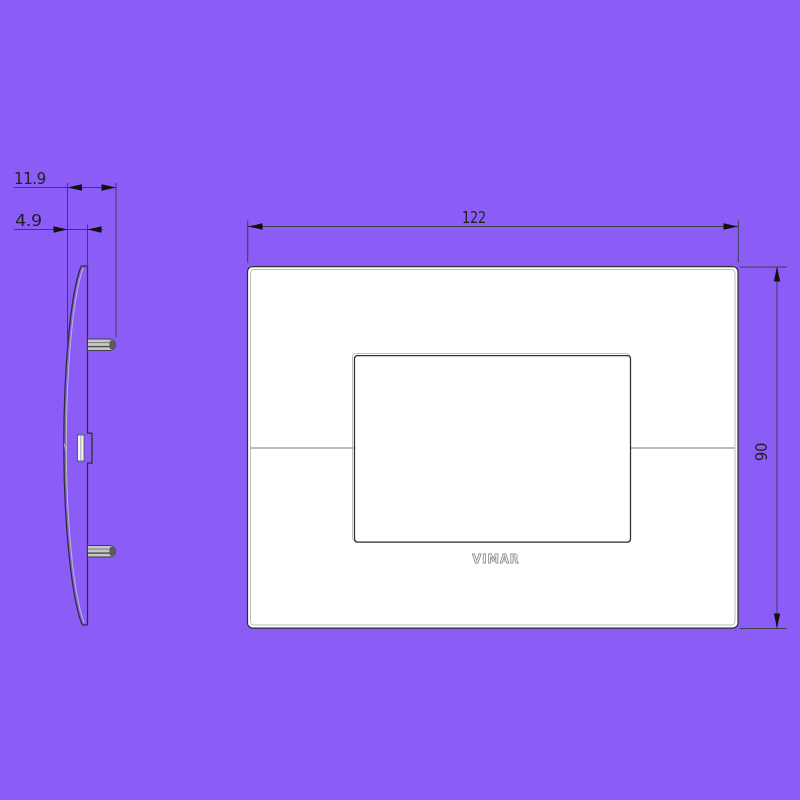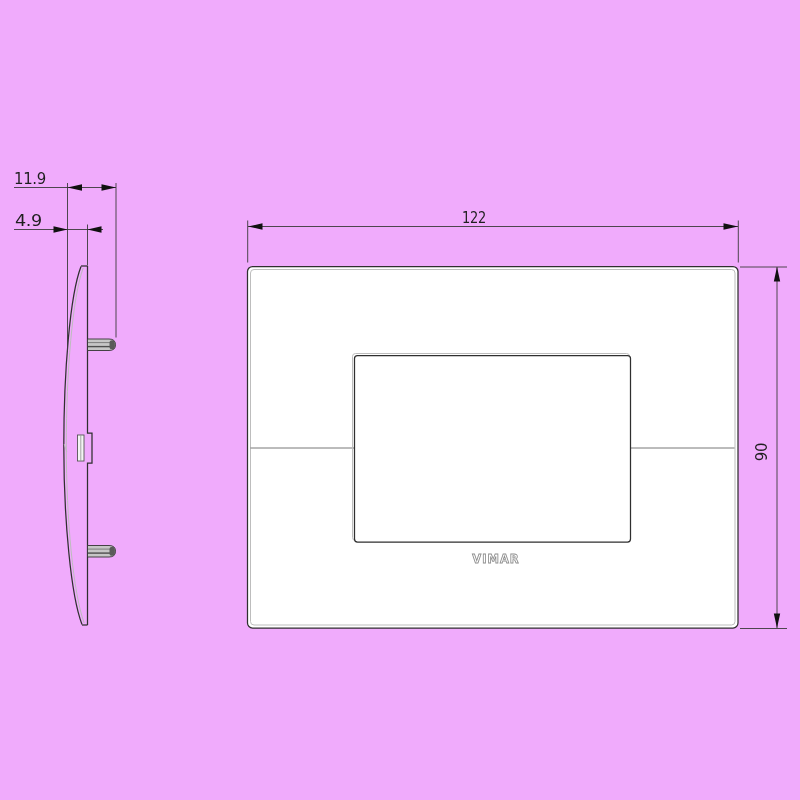--- a/index.html
+++ b/index.html
@@ -7,21 +7,21 @@
     padding: 0;
     background: #ffffff;
     width: 800px;
     height: 800px;
     overflow: hidden;
   }
   .canvas {
     position: relative;
     width: 800px;
     height: 800px;
-    background: #f0abfc;
+    background: #8b5cf6;
     font-family: "DejaVu Sans", sans-serif;
   }
   svg { display: block; }
   .dim-text {
     font-family: "DejaVu Sans", sans-serif;
     font-size: 15px;
     fill: #1f1f1f;
     letter-spacing: -0.3px;
   }
   .brand-text {

